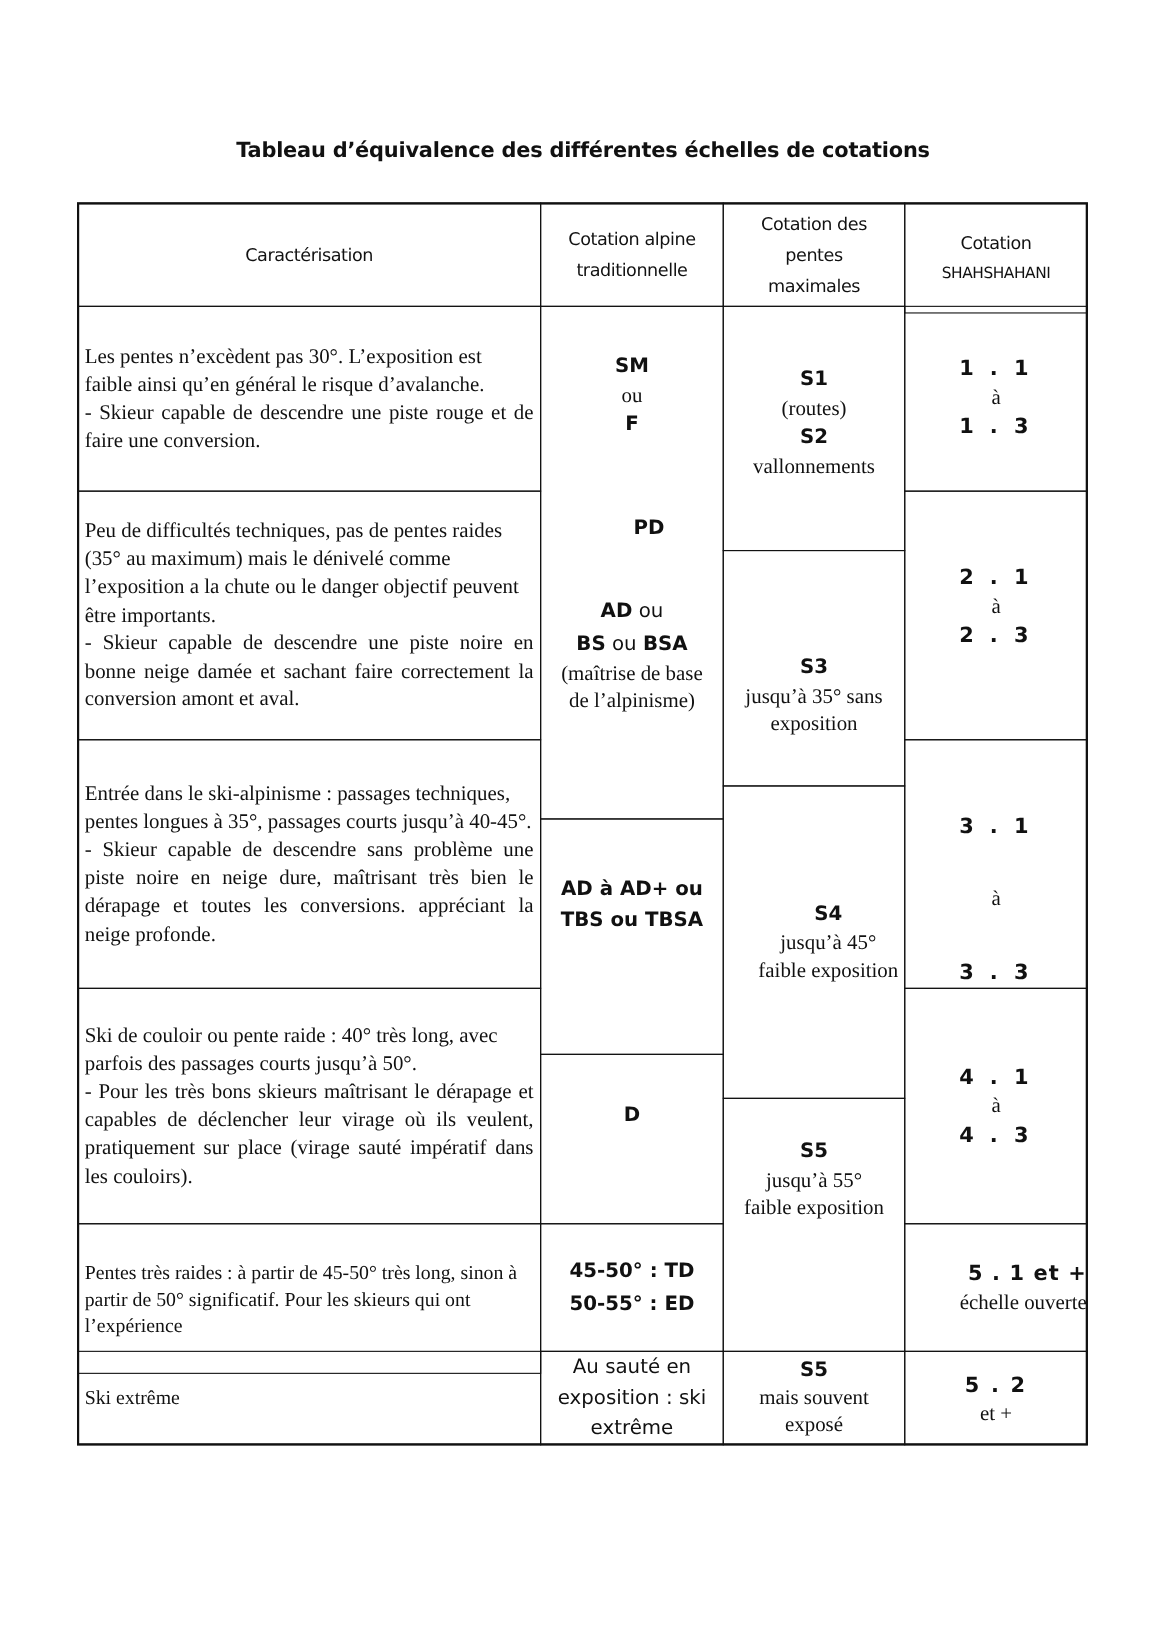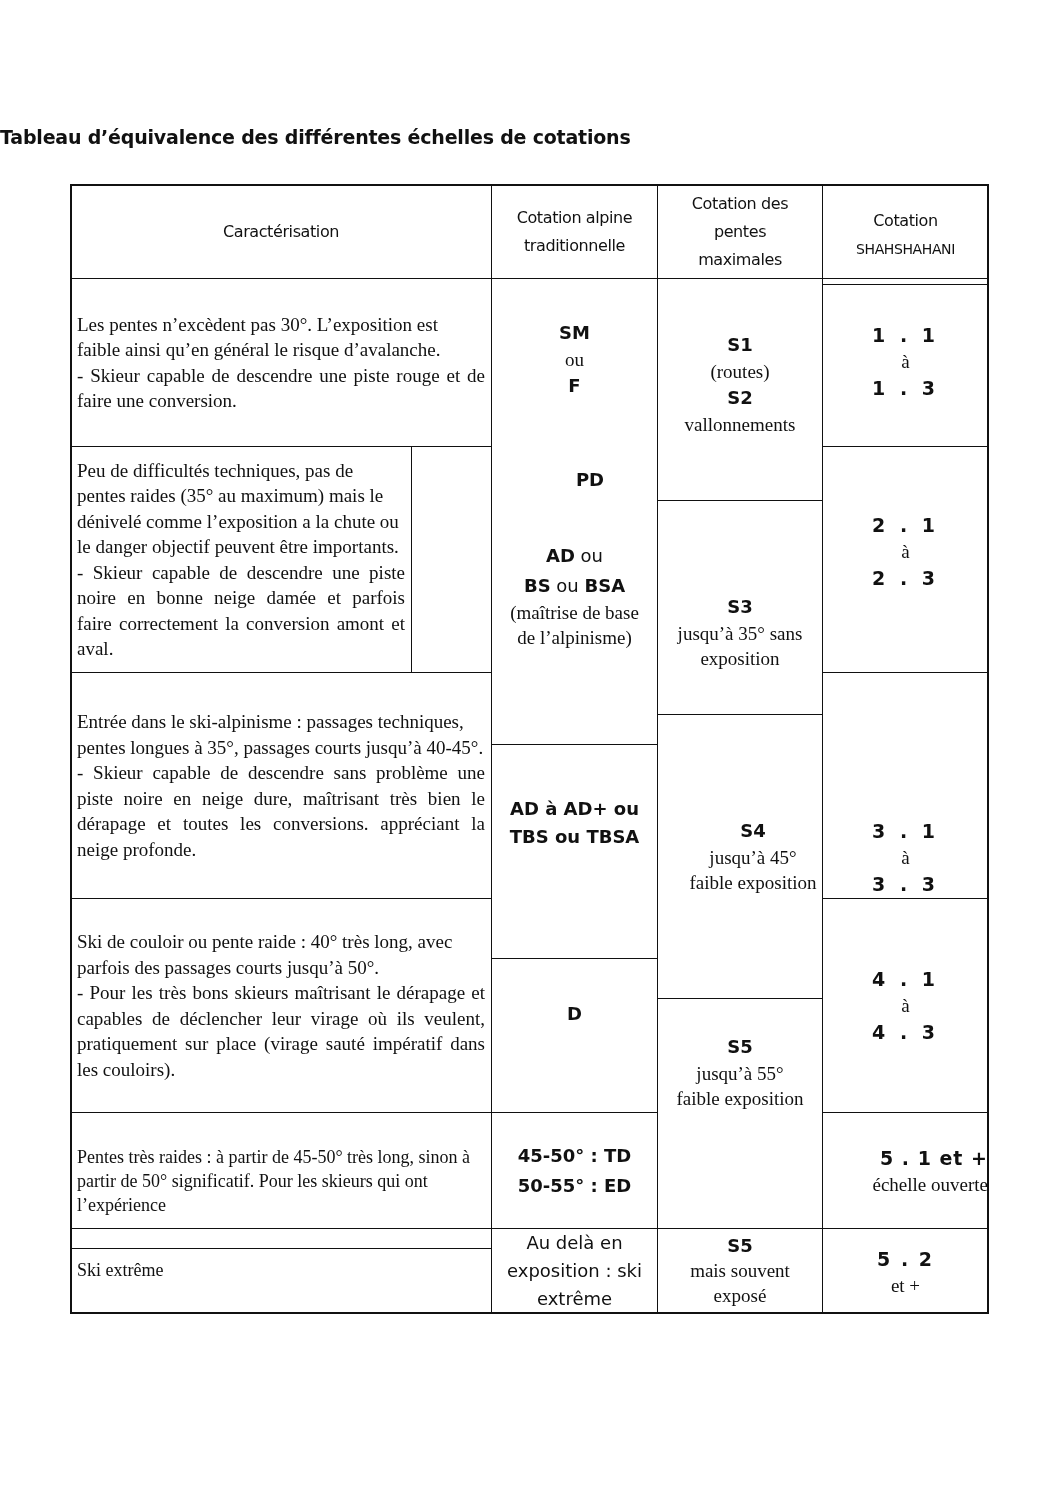--- a/index.html
+++ b/index.html
@@ -1,17 +1,17 @@
 <!DOCTYPE html>
 <html><head>
 <meta charset="utf-8">
 <style>
   html, body { margin:0; padding:0; background:#ffffff; }
   body { width:1060px; height:1500px; position:relative; overflow:hidden; color:#111; }
-  .title { position:absolute; left:0; width:1060px; top:126px; 
+  .title { position:absolute; left:0; width:1060px; top:126px; text-align:center;
     font-family:"DejaVu Sans", sans-serif; font-weight:bold; font-size:19px; letter-spacing:-0.2px; }
   .grid { position:absolute; left:70px; top:184px; width:919px; height:1130px; }
   .cell { position:absolute; box-sizing:border-box; border:1px solid #111;
     display:flex; flex-direction:column; justify-content:center; align-items:center; text-align:center; }
   .hdr { font-family:"DejaVu Sans", sans-serif; font-size:16px; line-height:28px; letter-spacing:-0.4px; }
   .hdr .caps { font-size:14px; }
   .desc { font-family:"Liberation Serif", serif; font-size:19px; line-height:25.5px; text-align:left;
     align-items:stretch; padding:0 6px; }
   .desc p { margin:0; }
   .desc .just { text-align:justify; text-align-last:auto; }
@@ -42,23 +42,23 @@
   </div>
   <div class="cell hdr thick" style="left:752px;top:0;width:167px;height:101px;">
     <span>Cotation</span>
     <span class="caps">SHAHSHAHANI</span>
   </div>
 
   <div class="cell desc thick" style="left:0;top:94px;width:422px;height:169px;">
     <p>Les pentes n’excèdent pas 30°. L’exposition est faible ainsi qu’en général le risque d’avalanche.</p>
     <p class="just">- Skieur capable de descendre une piste rouge et de faire une conversion.</p>
   </div>
-  <div class="cell desc thick" style="left:0;top:262px;width:342px;height:227px;">
+  <div class="cell desc thick" style="left:0;top:262px;width:422px;height:227px;">
     <p>Peu de difficultés techniques, pas de pentes raides (35° au maximum) mais le dénivelé comme l’exposition a la chute ou le danger objectif peuvent être importants.</p>
-    <p class="just">- Skieur capable de descendre une piste noire en bonne neige damée et parfois faire correctement la conversion amont et aval.</p>
+    <p class="just">- Skieur capable de descendre une piste noire en bonne neige damée et sachant faire correctement la conversion amont et aval.</p>
   </div>
   <div class="cell desc thick" style="left:0;top:488px;width:422px;height:227px;">
     <p>Entrée dans le ski-alpinisme : passages techniques, pentes longues à 35°, passages courts jusqu’à 40-45°.</p>
     <p class="just">- Skieur capable de descendre sans problème une piste noire en neige dure, maîtrisant très bien le dérapage et toutes les conversions. appréciant la neige profonde.</p>
   </div>
   <div class="cell desc thick" style="left:0;top:714px;width:422px;height:215px;">
     <p>Ski de couloir ou pente raide : 40° très long, avec parfois des passages courts jusqu’à 50°.</p>
     <p class="just">- Pour les très bons skieurs maîtrisant le dérapage et capables de déclencher leur virage où ils veulent,  pratiquement sur place (virage sauté impératif dans les couloirs).</p>
   </div>
   <div class="cell desc thick" style="left:0;top:928px;width:422px;height:137px;font-size:18px;line-height:24px;">
@@ -87,21 +87,21 @@
     <span class="b">TBS ou TBSA</span>
   </div>
   <div class="cell" style="left:421px;top:774px;width:167px;height:155px;justify-content:flex-start;padding-top:41px;">
     <span class="b">D</span>
   </div>
   <div class="cell" style="left:421px;top:928px;width:167px;height:117px;">
     <span class="b">45-50° : TD</span>
     <span class="b" style="margin-top:2px;">50-55° : ED</span>
   </div>
   <div class="cell" style="left:421px;top:1044px;width:167px;height:86px;">
-    <span class="lightsans">Au delà en</span>
+    <span class="lightsans">Au sauté en</span>
     <span class="lightsans">exposition : ski</span>
     <span class="lightsans">extrême</span>
   </div>
 
   <div class="cell" style="left:587px;top:94px;width:166px;height:223px;justify-content:flex-start;padding-top:52px;">
     <span class="b">S1</span>
     <span class="s">(routes)</span>
     <span class="b">S2</span>
     <span class="s">vallonnements</span>
   </div>
@@ -129,21 +129,21 @@
   <div class="cell" style="left:752px;top:94px;width:167px;height:169px;justify-content:flex-start;padding-top:42px;">
     <span class="n">1 . 1</span>
     <span class="s">à</span>
     <span class="n">1 . 3</span>
   </div>
   <div class="cell" style="left:752px;top:262px;width:167px;height:227px;justify-content:flex-start;padding-top:64px;">
     <span class="n">2 . 1</span>
     <span class="s">à</span>
     <span class="n">2 . 3</span>
   </div>
-  <div class="cell" style="left:752px;top:488px;width:167px;height:227px;justify-content:flex-end;padding-top:64px;">
+  <div class="cell" style="left:752px;top:488px;width:167px;height:227px;justify-content:space-between;padding-top:64px;">
     <span class="n">3 . 1</span>
     <span class="s">à</span>
     <span class="n">3 . 3</span>
   </div>
   <div class="cell" style="left:752px;top:714px;width:167px;height:215px;justify-content:flex-start;padding-top:66px;">
     <span class="n">4 . 1</span>
     <span class="s">à</span>
     <span class="n">4 . 3</span>
   </div>
   <div class="cell" style="left:752px;top:928px;width:167px;height:117px;align-items:flex-end;">

